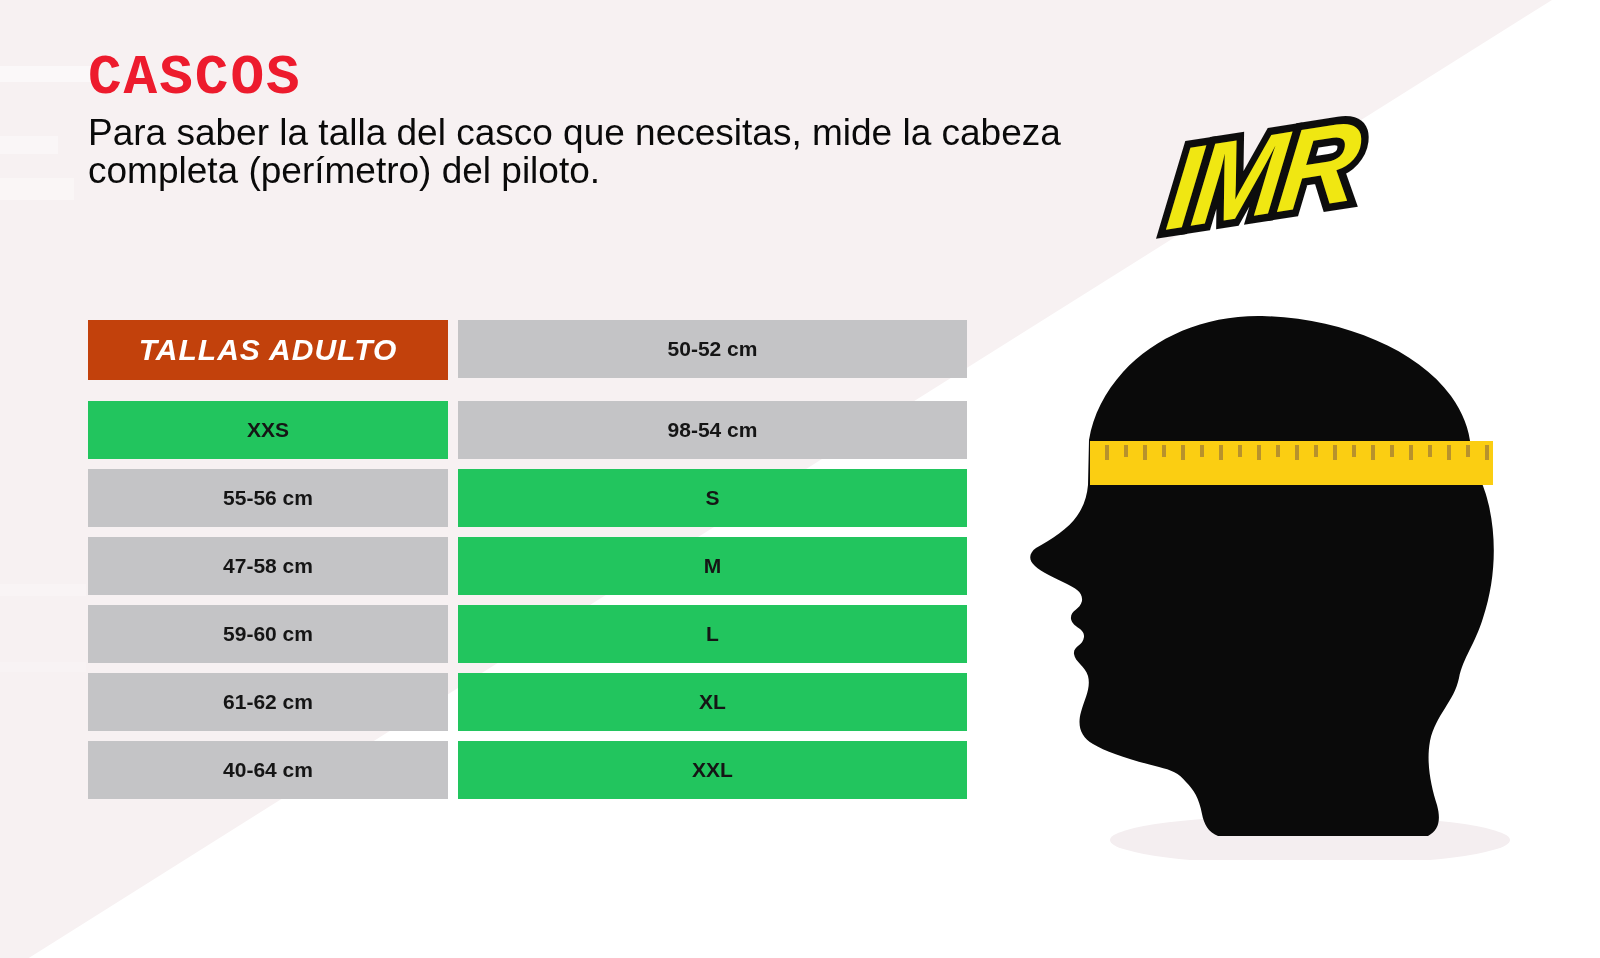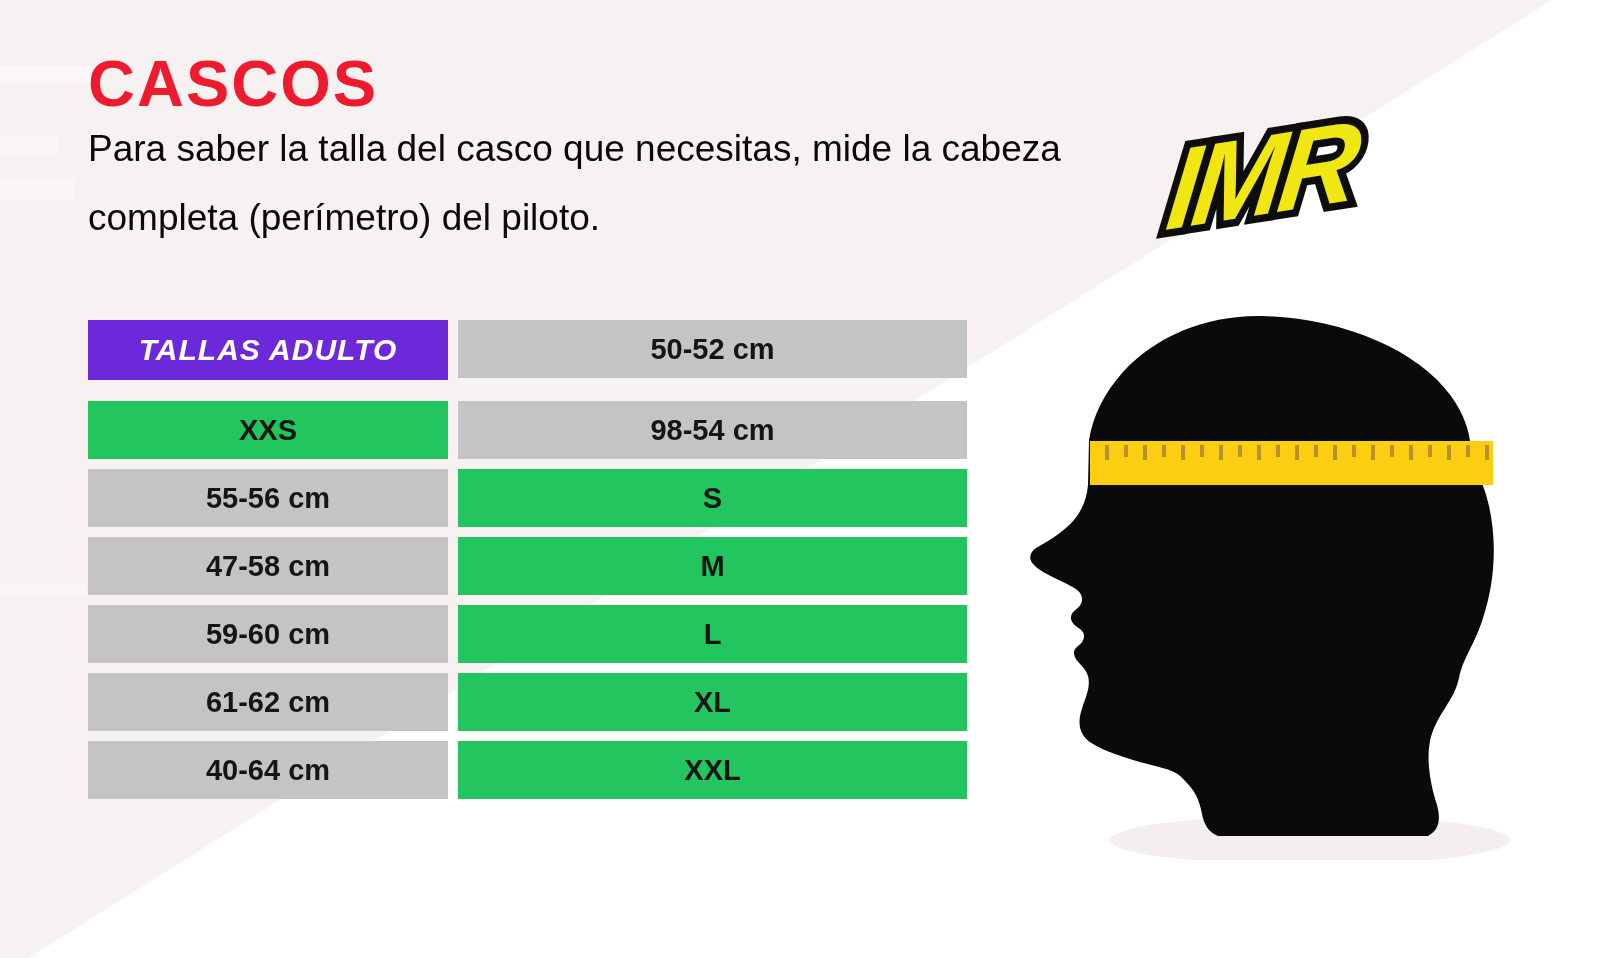--- a/index.html
+++ b/index.html
@@ -18,45 +18,46 @@
   
   .stripe{position:absolute;left:0;background:rgba(255,255,255,.5);}
   .s1{top:66px;width:92px;height:16px;}
   .s2{top:136px;width:58px;height:18px;opacity:.8;}
   .s3{top:178px;width:74px;height:22px;opacity:.7;}
   .s4{top:584px;width:86px;height:12px;opacity:.5;}
   .s5{top:662px;width:86px;height:10px;opacity:.4;}
 
   .page-title{
     position:absolute;left:88px;top:46px;
-    font-size:65px;font-weight:900;letter-spacing:2px;
+    font-size:56px;font-weight:900;letter-spacing:2px;
     color:#ED1B2D;
+    font-family:Liberation Mono, monospace;
   }
   .page-desc{
     position:absolute;left:88px;top:114px;width:985px;
-    font-size:37px;line-height:69px;color:#0a0a0a;
+    font-size:37px;line-height:38px;color:#0a0a0a;
   }
 
   .logo-svg{position:absolute;left:1140px;top:72px;width:420px;height:175px;}
 
   
   .size-table{
     position:absolute;left:88px;top:320px;width:879px;
     display:grid;grid-template-columns:360px 509px;column-gap:10px;row-gap:10px;
   }
   .hdr{
-    height:60px;background:#6d28d9;color:#ffffff;
+    height:60px;background:#c2410c;color:#ffffff;
     display:flex;align-items:center;justify-content:center;
     margin-bottom:11px;
   }
   .hdr-left{font-size:30px;font-weight:700;font-style:italic;letter-spacing:1px;}
   .hdr-right{font-size:27px;font-weight:700;letter-spacing:1px;}
   .cell{
     height:58px;display:flex;align-items:center;justify-content:center;
-    font-size:29px;font-weight:700;color:#151515;
+    font-size:21px;font-weight:700;color:#151515;
   }
   .cell-talla{background:#c4c4c6;}
   .cell-medida{background:#22c55e;}
 
   .head-svg{position:absolute;left:1010px;top:300px;width:520px;height:560px;}
 </style>
 </head>
 <body>
 
 <div class="stage">

